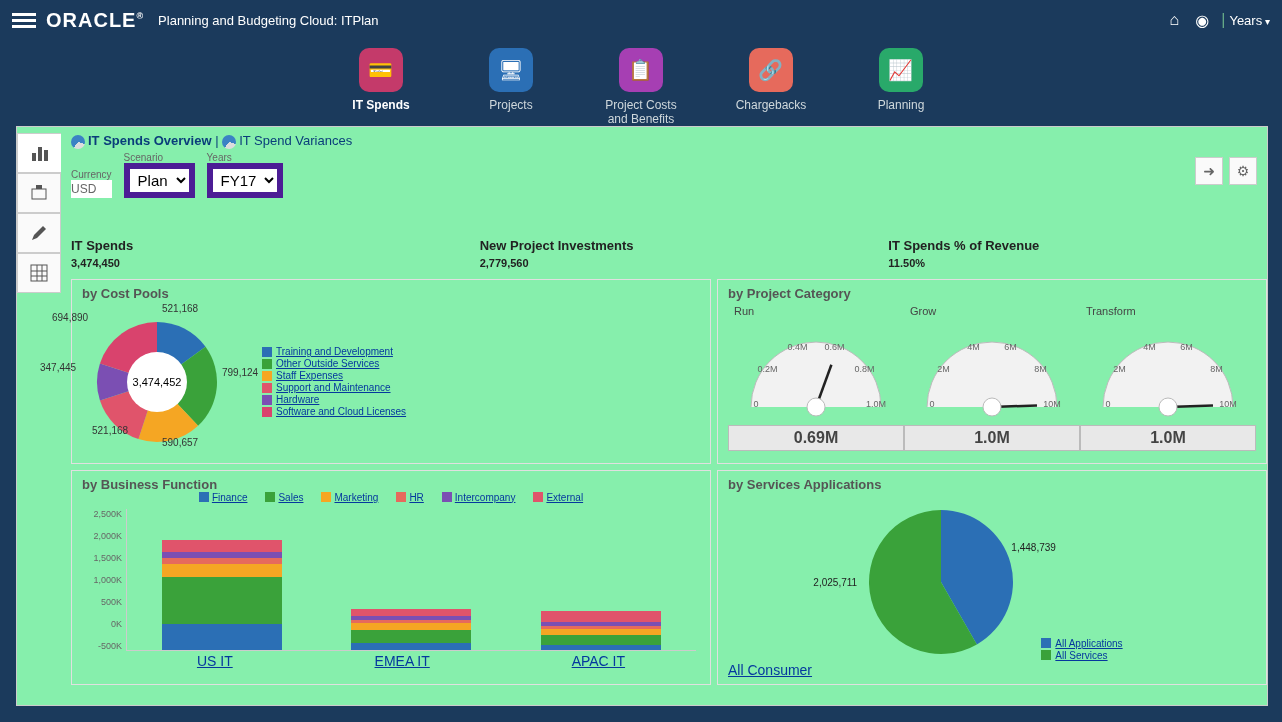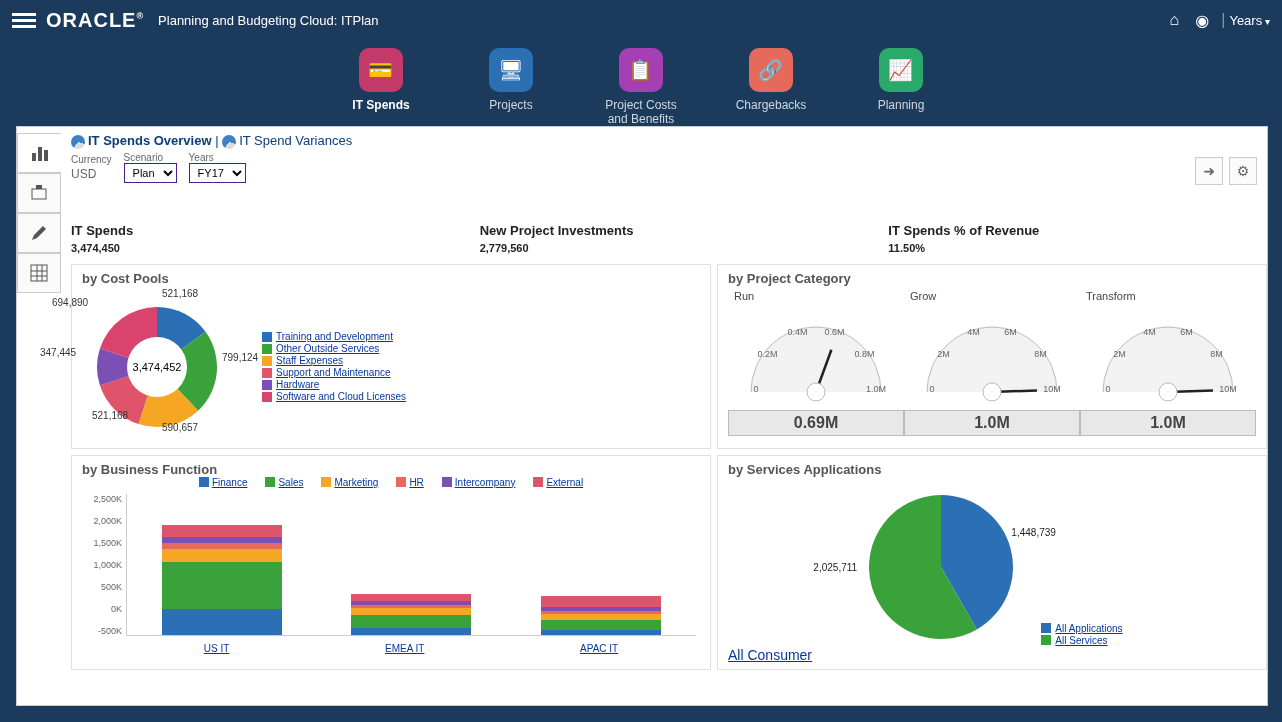--- a/index.html
+++ b/index.html
@@ -19,32 +19,32 @@
 .userbtn::after { content:" ▾"; font-size:10px; }
 
 
 .navtiles { display:flex; justify-content:center; gap:40px; padding:8px 0 18px; }
 .tile { width:90px; text-align:center; color:#cfd8dc; font-size:12px; cursor:pointer; }
 .tile .ico { width:44px; height:44px; margin:0 auto 6px; border-radius:10px; display:flex; align-items:center; justify-content:center; font-size:20px; color:#fff; }
 .tile.sel { color:#fff; font-weight:bold; position:relative; }
 .tile.sel::after { content:""; position:absolute; bottom:-18px; left:50%; transform:translateX(-50%); border:8px solid transparent; border-bottom-color:#fff; }
 
 
-.main { position:absolute; left:16px; top:126px; width:1252px; height:580px; background:#ffffff; border:1px solid #ccc; }
+.main { position:absolute; left:16px; top:126px; width:1252px; height:580px; background:#86efac; border:1px solid #ccc; }
 .sidetabs { position:absolute; left:0; top:6px; width:44px; }
 .sidetab { width:44px; height:40px; border:1px solid #ccc; background:#fafafa; display:flex; align-items:center; justify-content:center; cursor:pointer; color:#666; }
 .sidetab.sel { background:#fff; border-right:none; }
 .content { position:absolute; left:44px; top:0; right:0; bottom:0; padding:6px 10px; }
 
 
 .crumbs { font-size:13px; color:#0a3d7a; font-weight:bold; }
 .crumbs .disk { display:inline-block; width:14px; height:14px; border-radius:50%; background:conic-gradient(#3b82c4 0 30%, #ddd 30% 60%, #3b82c4 60% 100%); vertical-align:middle; margin-right:3px; }
 .filters { margin-top:3px; font-size:10px; color:#666; display:flex; gap:12px; align-items:flex-end; }
 .filters .fgroup { display:flex; flex-direction:column; }
-.filters select, .filters .val { font-size:11px; padding:2px 4px; border:1px solid #4c1d95; background:#fff; }
+.filters select, .filters .val { font-size:15px; padding:2px 4px; border:6px solid #4c1d95; background:#fff; }
 .filters .val { border:none; font-size:12px; padding:2px 0; }
 .actions { position:absolute; right:10px; top:30px; display:flex; gap:6px; }
 .actbtn { width:28px; height:28px; border:1px solid #ccc; background:#fafafa; display:flex; align-items:center; justify-content:center; cursor:pointer; color:#666; font-size:14px; }
 
 
 .kpis { display:flex; margin-top:40px; gap:40px; }
 .kpi { flex:1; font-size:13px; font-weight:bold; color:#222; }
 .kpi .val { margin-top:4px; font-size:11px; }
 
 
@@ -70,21 +70,21 @@
 
 
 .barwrap { position:relative; height:160px; margin-top:6px; }
 .barlegend { display:flex; gap:18px; font-size:10px; justify-content:center; margin-bottom:4px; }
 .barlegend div { display:flex; align-items:center; gap:3px; }
 .barlegend a { color:#05389e; text-decoration:underline; cursor:pointer; }
 .yaxis { position:absolute; left:0; top:0; bottom:18px; font-size:9px; color:#666; display:flex; flex-direction:column; justify-content:space-between; text-align:right; width:40px; }
 .plot { position:absolute; left:44px; right:4px; top:0; bottom:18px; border-left:1px solid #ccc; border-bottom:1px solid #ccc; display:flex; justify-content:space-around; align-items:flex-end; }
 .stack { width:120px; display:flex; flex-direction:column-reverse; }
 .stack span { display:block; }
-.xaxis { position:absolute; left:44px; right:4px; bottom:0; display:flex; justify-content:space-around; font-size:10px; }
+.xaxis { position:absolute; left:44px; right:4px; bottom:0; display:flex; justify-content:space-around; font-size:14px; }
 .xaxis a { color:#05389e; text-decoration:underline; cursor:pointer; }
 
 
 .pie-area { display:flex; align-items:flex-end; gap:20px; margin-top:10px; justify-content:center; }
 .pie-label { position:absolute; font-size:10px; color:#222; }
 
 svg text { font-size:9px; fill:#666; }
 </style>
 </head>
 <body>

